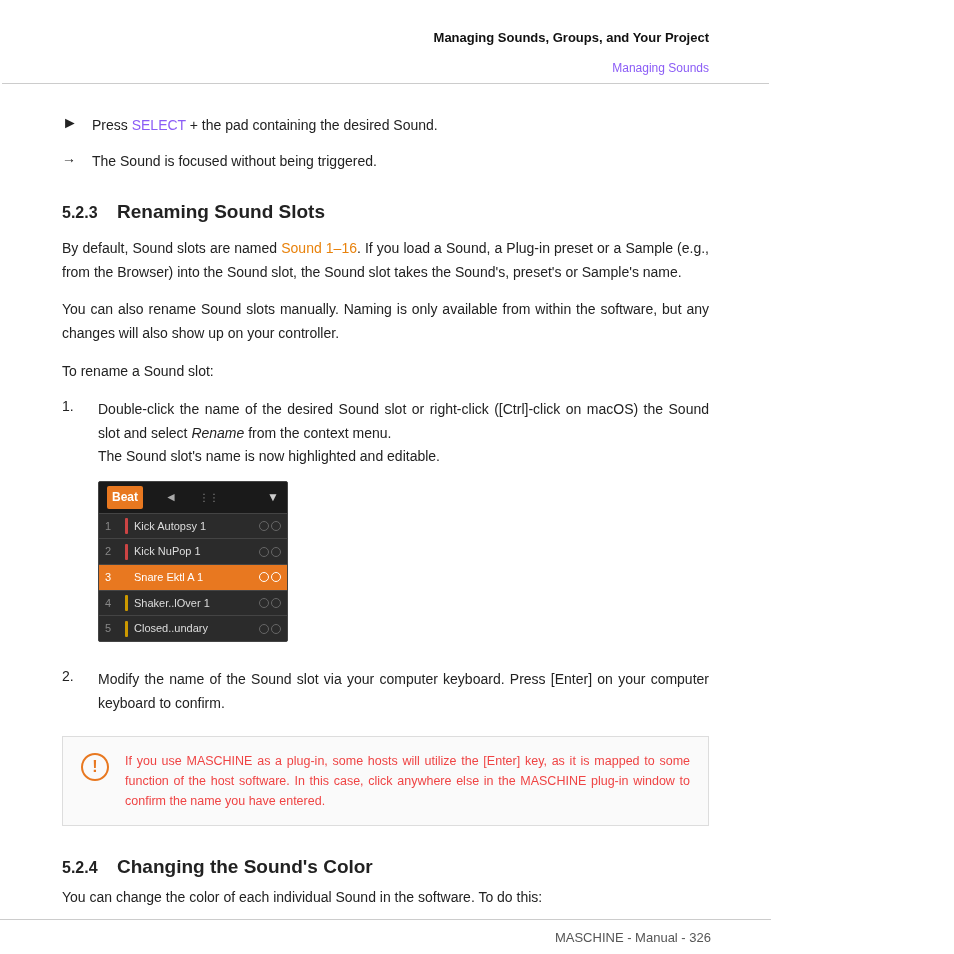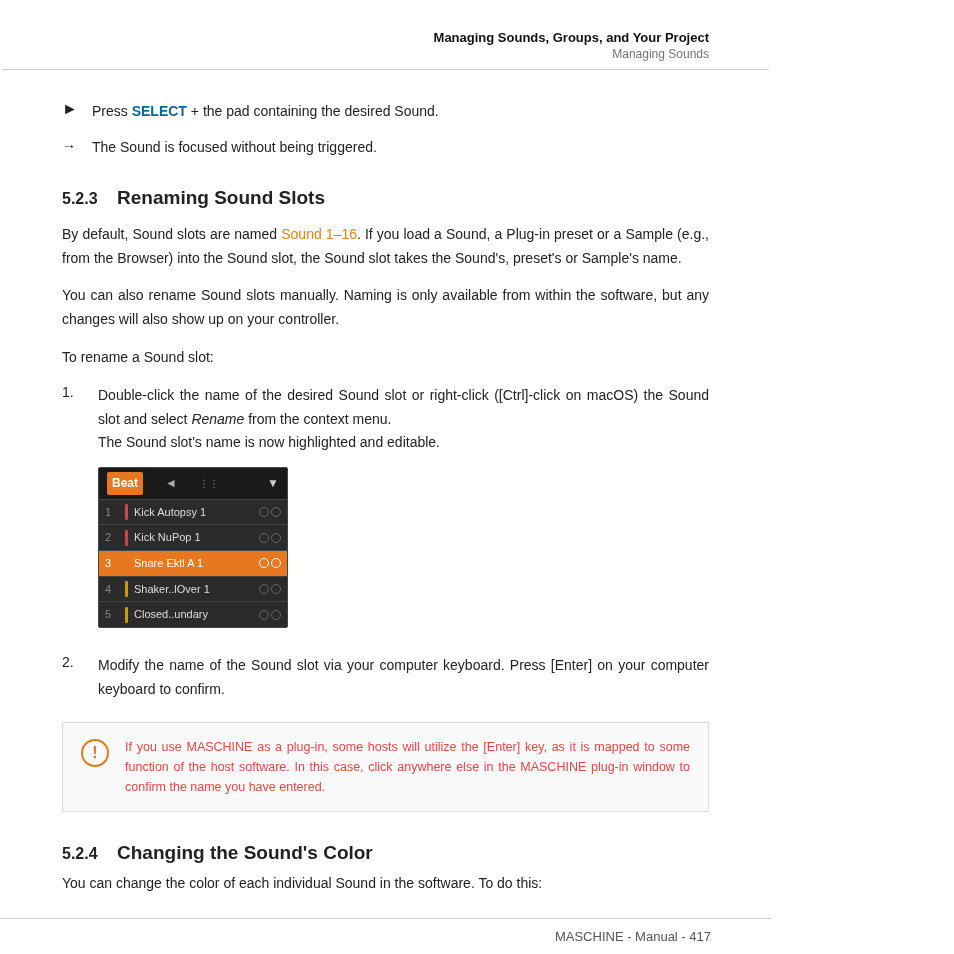--- a/index.html
+++ b/index.html
@@ -27,22 +27,22 @@
     }
 
     .header-title {
       font-weight: bold;
       font-size: 13px;
       color: #111;
     }
 
     .header-subtitle {
       font-size: 12px;
-      color: #737373;
-      margin-top: 2px;
+      color: #8b5cf6;
+      margin-top: 16px;
     }
 
     .content {
       padding: 30px 60px 30px 60px;
     }
 
     .bullet-item {
       display: flex;
       align-items: flex-start;
       margin-bottom: 14px;
@@ -63,22 +63,22 @@
       min-width: 16px;
     }
 
     .bullet-text {
       font-size: 14px;
       line-height: 1.6;
       text-align: justify;
     }
 
     .highlight-select {
-      color: #0369a1;
-      font-weight: bold;
+      color: #8b5cf6;
+      font-weight: normal;
     }
 
     .highlight-sound {
       color: #e8820c;
     }
 
     .section-heading {
       margin-top: 28px;
       margin-bottom: 14px;
     }
@@ -405,16 +405,16 @@
       <span class="section-number">5.2.4</span>
       &nbsp;&nbsp;&nbsp;
       <span class="section-title">Changing the Sound's Color</span>
     </div>
 
     <p class="body-text">You can change the color of each individual Sound in the software. To do this:</p>
 
   </div>
 
   <div class="footer">
-    <span class="footer-text">MASCHINE - Manual - 417</span>
+    <span class="footer-text">MASCHINE - Manual - 326</span>
   </div>
 
 </div>
 
 </body></html>

